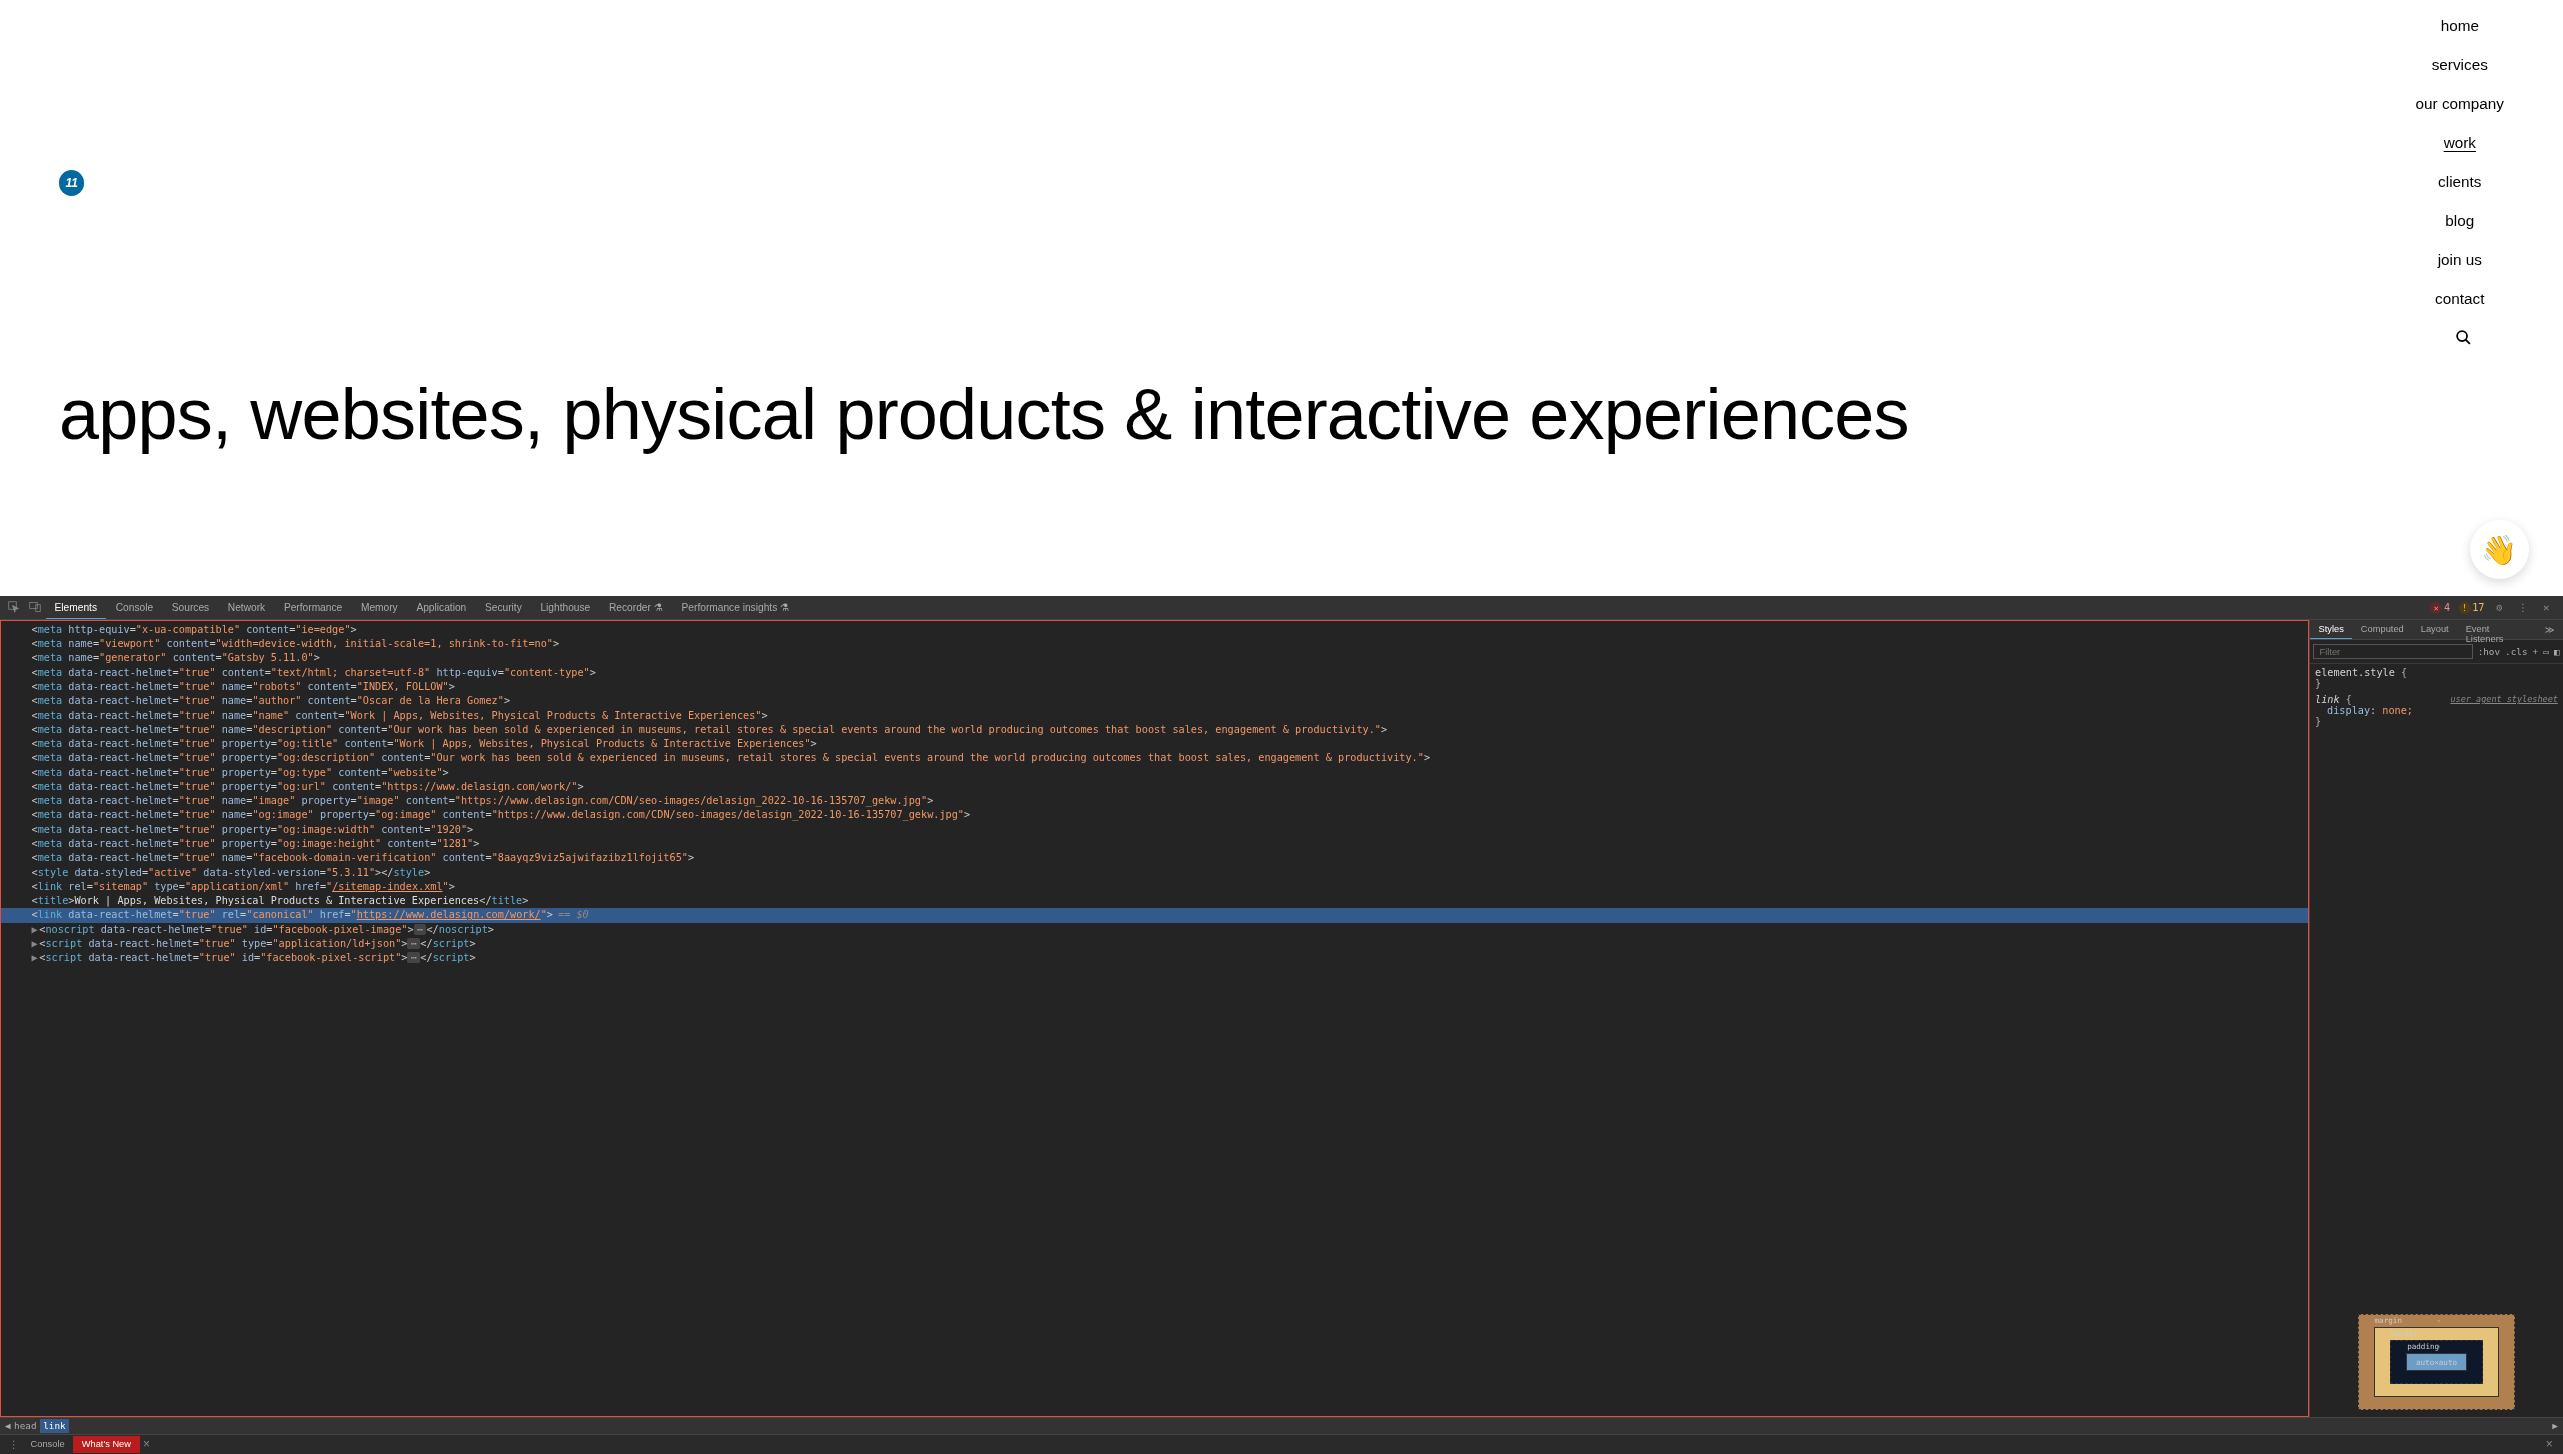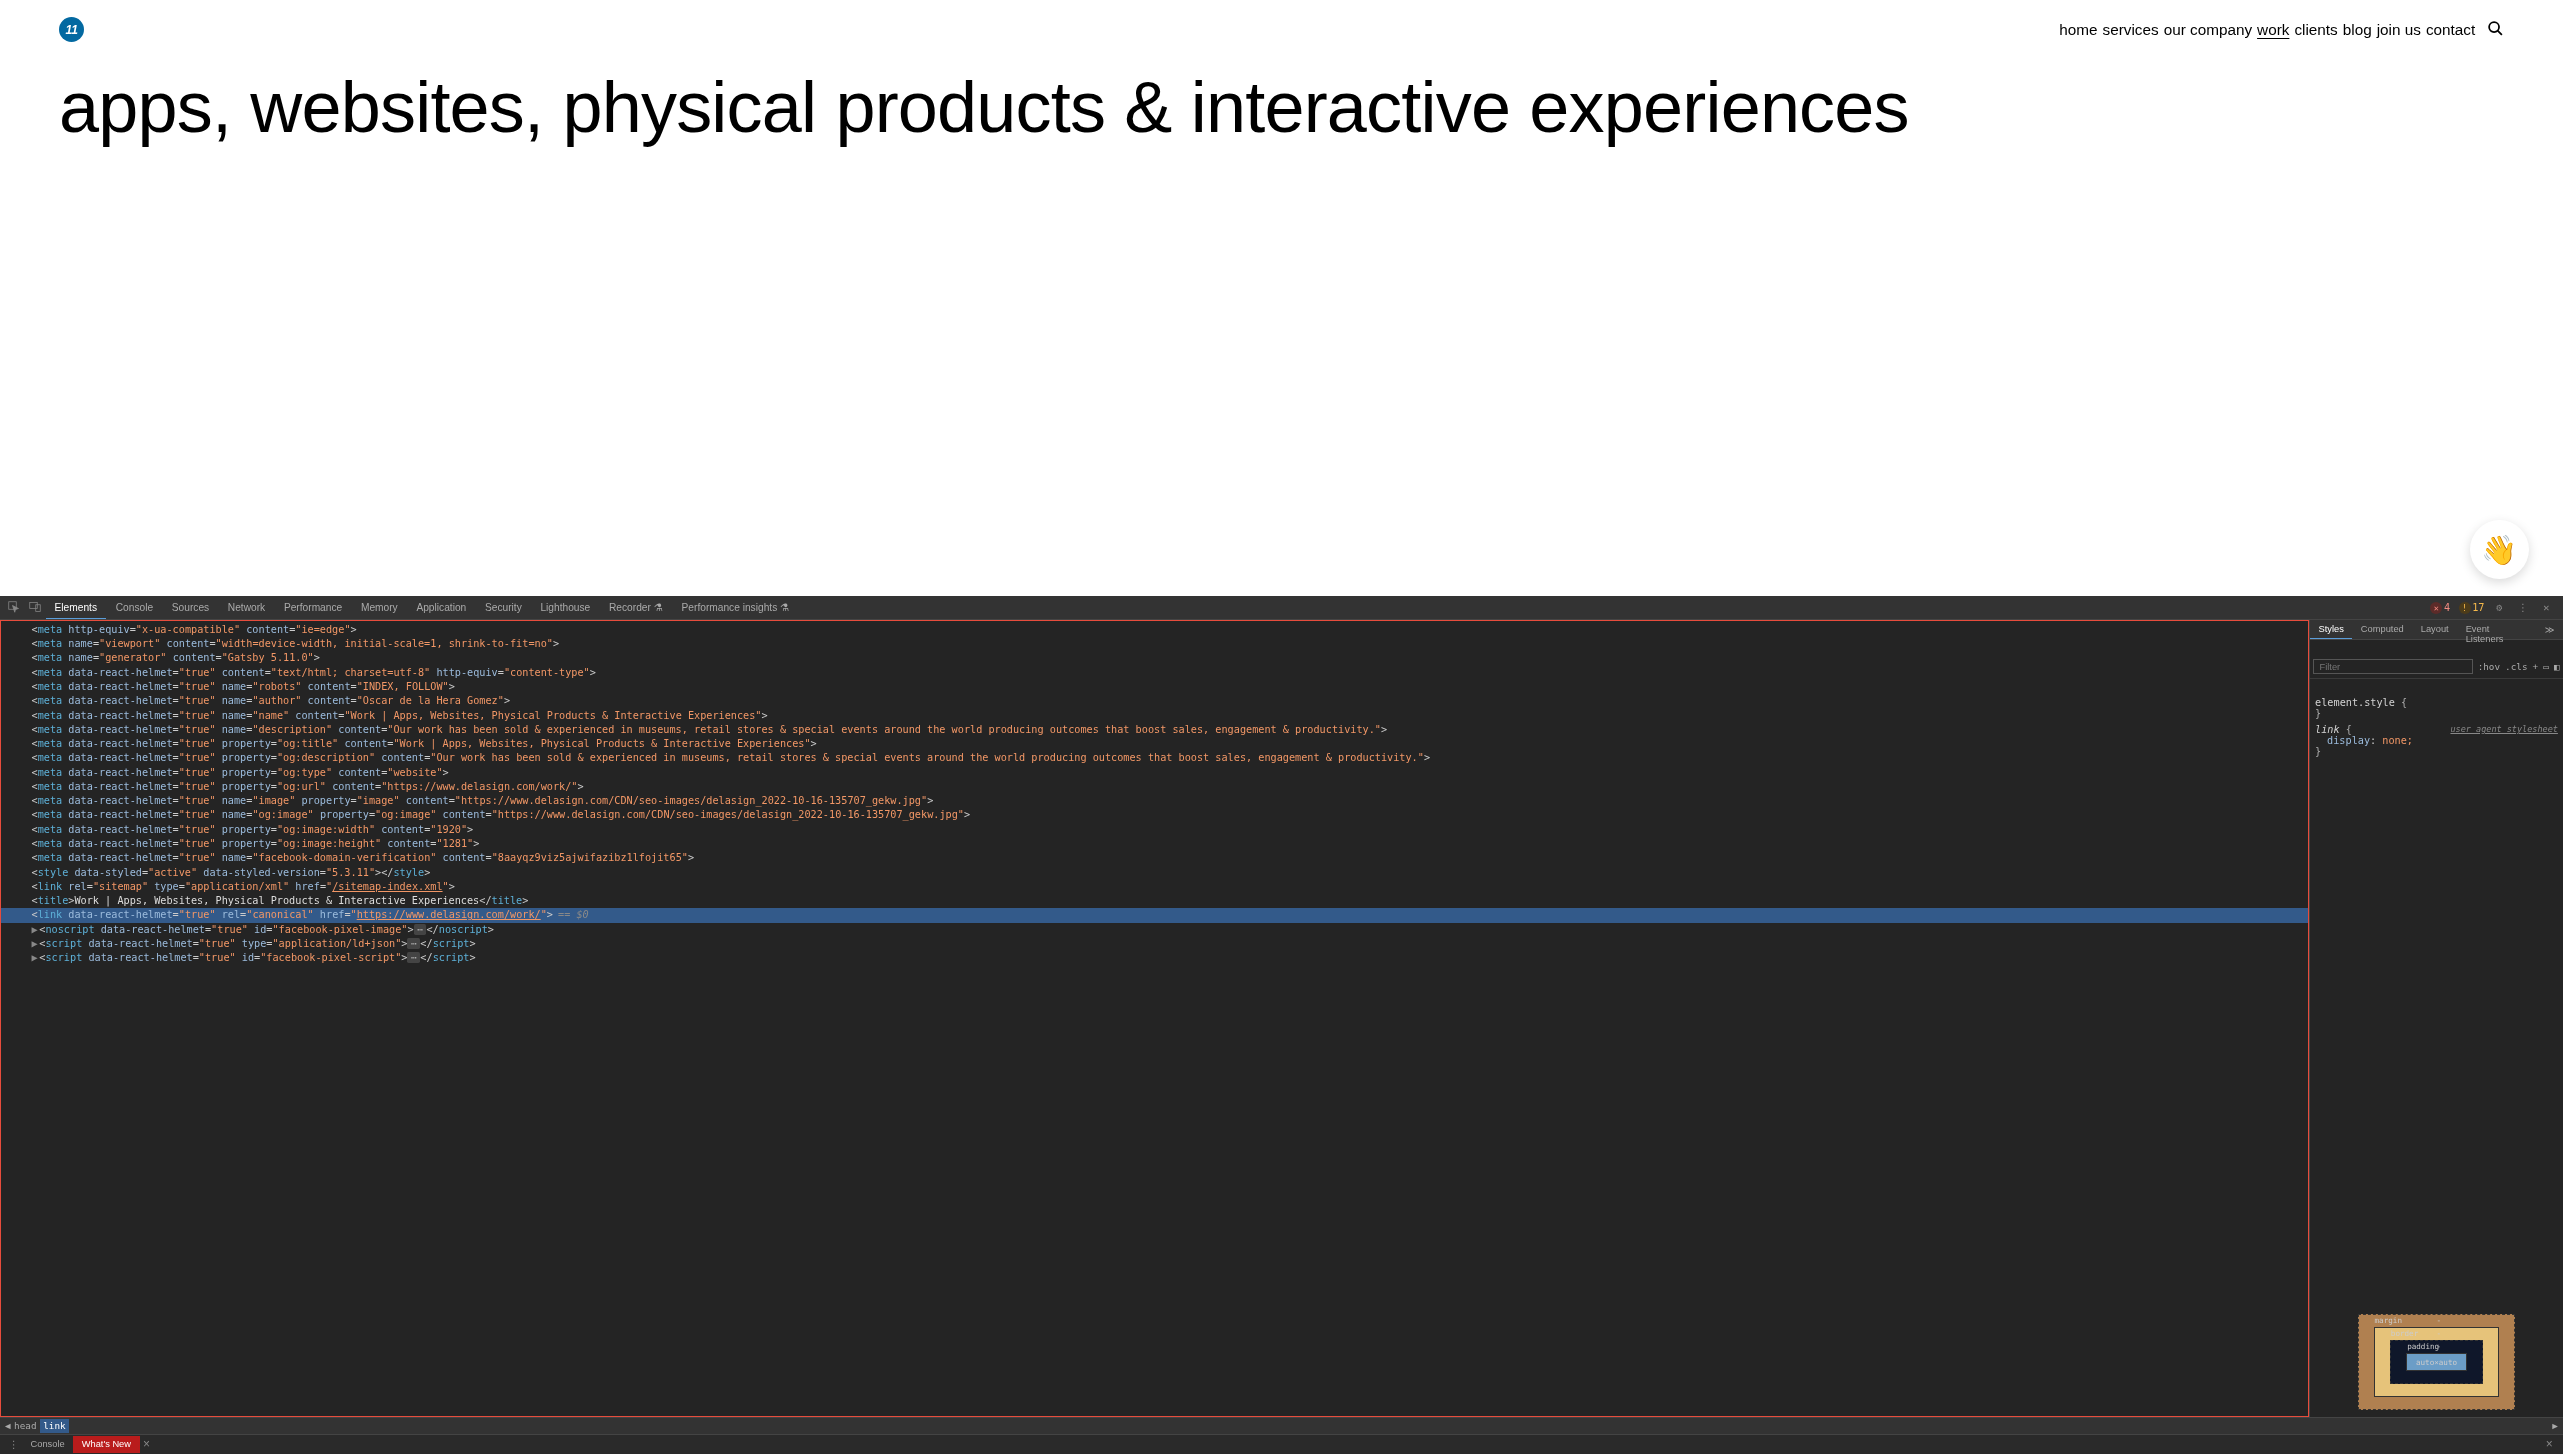--- a/index.html
+++ b/index.html
@@ -2,21 +2,21 @@
 <html style="font-size:13.6px"><head>
 <meta charset="utf-8">
 <style>
 * { margin: 0; padding: 0; box-sizing: border-box; }
 body { font-family: -apple-system, BlinkMacSystemFont, "Segoe UI", sans-serif; background: #fff; overflow: hidden; height: 100vh; }
 
 
 .website { height: 41%; background: #fff; position: relative; }
 .site-header { display: flex; align-items: center; justify-content: space-between; padding: 17px 59px; }
 .logo { width: 25.4px; height: 25.4px; border-radius: 50%; background: #0369a1; color: #fff; display: flex; align-items: center; justify-content: center; font-weight: bold; font-size: 12px; font-style: italic; }
-.nav { display: flex; align-items: center; gap: 5px; }
+.nav { display: flex; align-items: center; gap: 21px; flex-direction: column; }
 .nav a { color: #000; text-decoration: none; font-size: 15.3px; }
 .nav a.active { text-decoration: underline; text-underline-offset: 3.4px; }
 .search-icon { width: 17px; height: 17px; margin-left: 6.8px; }
 .hero { padding: 8.5px 59px; }
 .hero h1 { font-size: 72px; font-weight: 400; line-height: 1.1; letter-spacing: -0.8px; }
 .hero p { font-size: 25.4px; margin-top: 25.4px; line-height: 1.4; max-width: 848px; }
 .wave-badge { position: absolute; right: 34px; bottom: 17px; width: 59px; height: 59px; border-radius: 50%; background: #fff; display: flex; align-items: center; justify-content: center; font-size: 29px; box-shadow: 0 3.4px 10.2px rgba(0,0,0,.15); }
 
 
 .devtools { height: 59%; background: #242424; color: #ccc; font-family: Menlo, Consolas, monospace; font-size: 10.2px; display: flex; flex-direction: column; }
@@ -37,21 +37,21 @@
 .code-line.selected { background: #335a8a; }
 .arrow { color: #888; margin-right: 1.7px; }
 .tag { color: #5db0d7; }
 .attr { color: #9bbbdc; }
 .val { color: #f29766; }
 .txt { color: #ddd; }
 .link-val { color: #f29766; text-decoration: underline; }
 .eq0 { color: #888; font-style: italic; margin-left: 5.1px; }
 .ellipsis { background: #444; color: #aaa; padding: 0 3.4px; border-radius: 1.7px; }
 
-.styles-pane { width: 254px; border-left: 0.8px solid #444; display: flex; flex-direction: column; overflow: hidden; gap: 15px; }
+.styles-pane { width: 254px; border-left: 0.8px solid #444; display: flex; flex-direction: column; overflow: hidden; }
 .styles-tabs { display: flex; background: #333; border-bottom: 0.8px solid #444; height: 20.3px; font-family: -apple-system, sans-serif; }
 .styles-tab { padding: 3.4px 8.5px; color: #aaa; font-size: 9.3px; cursor: pointer; }
 .styles-tab.active { color: #fff; border-bottom: 1.7px solid #5b9dd9; }
 .styles-filter { display: flex; align-items: center; padding: 3.4px; gap: 5.1px; border-bottom: 0.8px solid #3a3a3a; }
 .styles-filter input { flex: 1; background: #242424; border: 0.8px solid #555; color: #aaa; padding: 1.7px 5.1px; font-size: 9.3px; }
 .styles-filter span { color: #aaa; font-size: 9.3px; cursor: pointer; }
 .styles-rules { flex: 1; overflow-y: auto; padding: 3.4px 5.1px; }
 .rule { margin-bottom: 5.1px; }
 .selector { color: #d2d2d2; }
 .brace { color: #aaa; }

